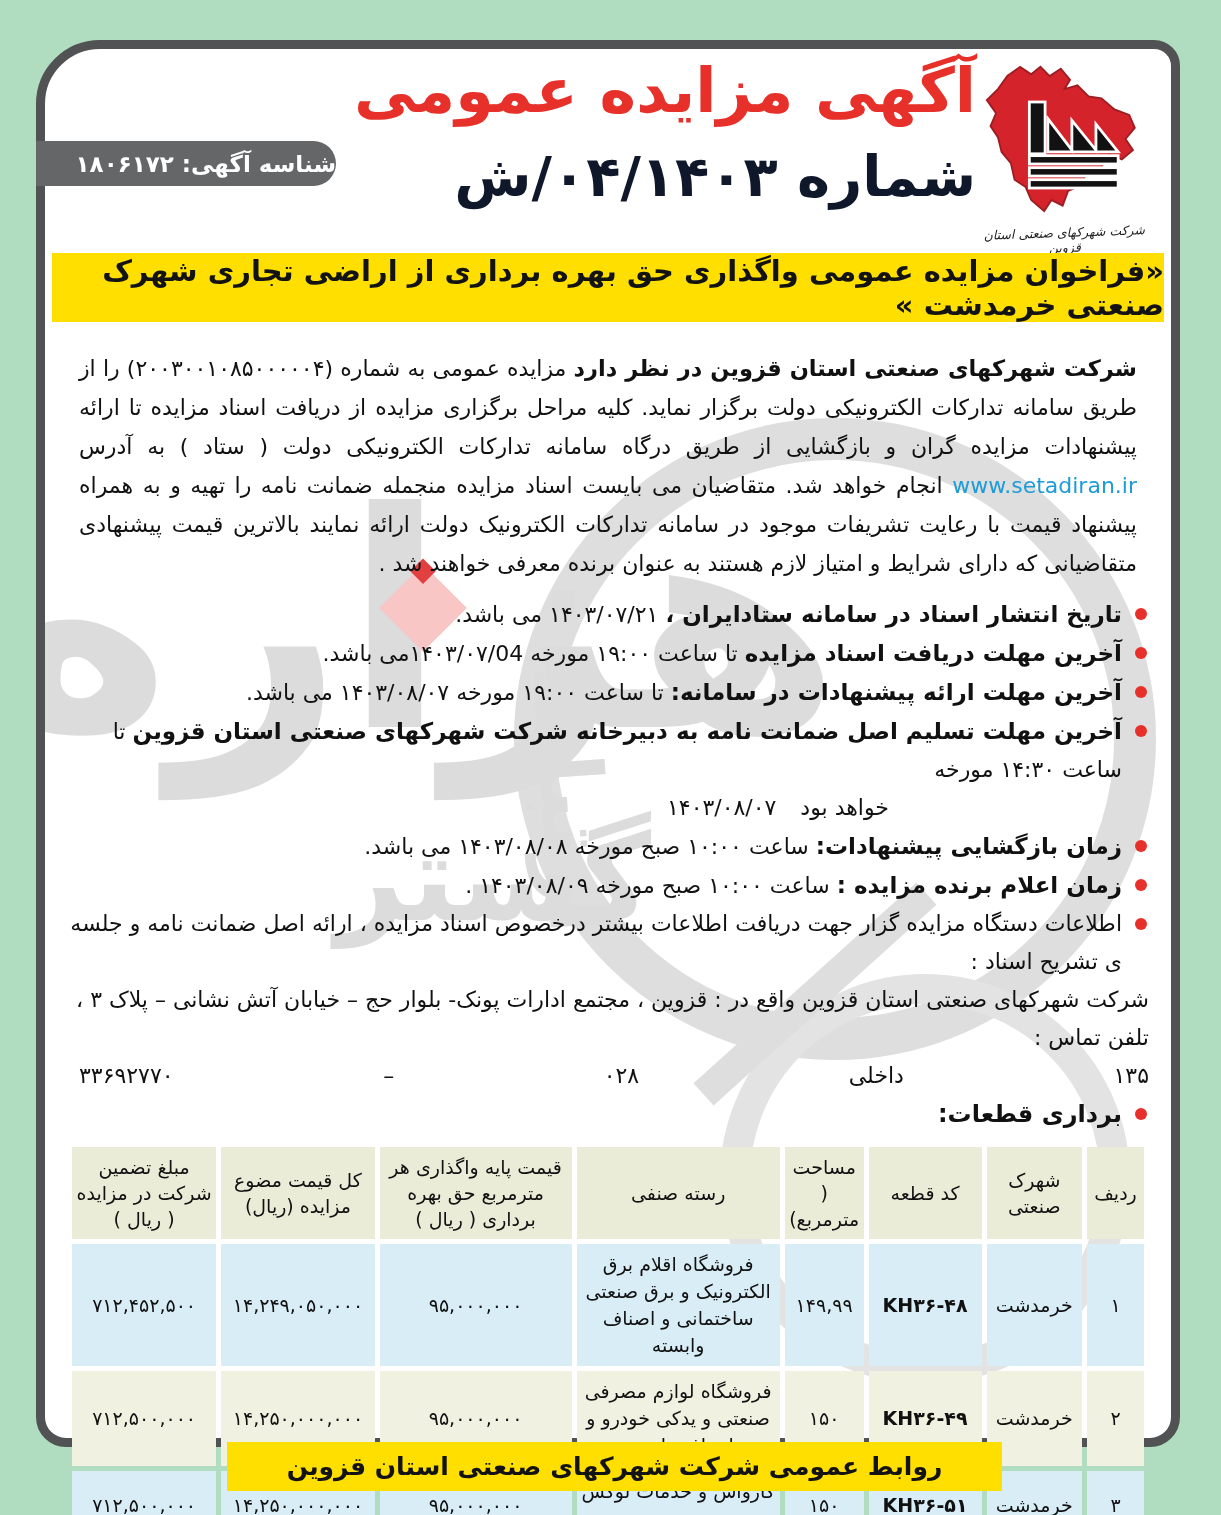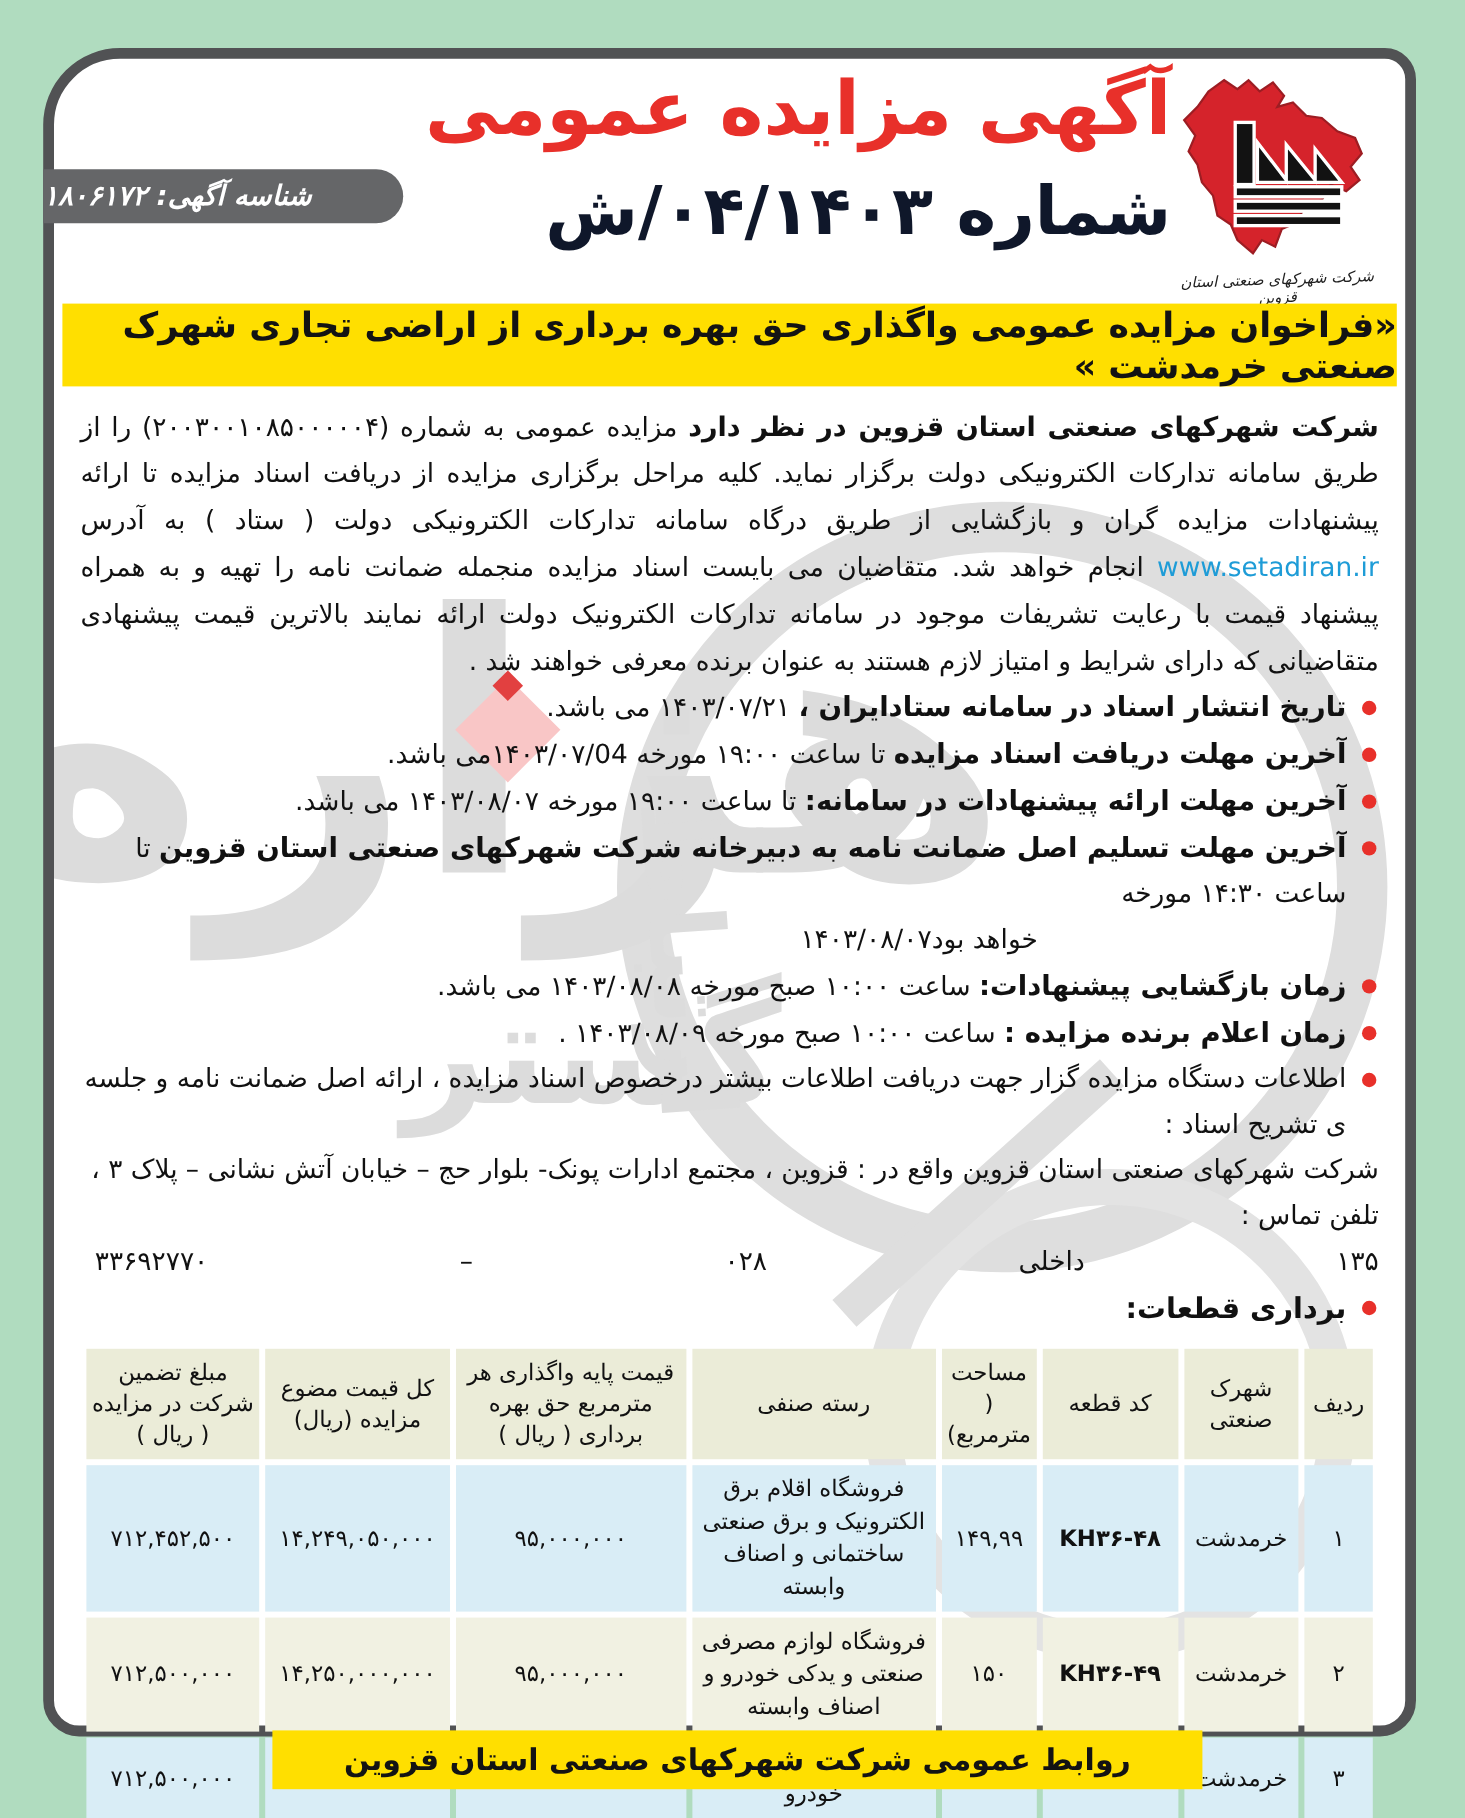--- a/index.html
+++ b/index.html
@@ -19,22 +19,22 @@
   .wm-word{position:absolute;color:#dcdcdc;font-weight:bold;white-space:nowrap;}
   .wm-1{font-size:300px;right:330px;top:400px;}
   .wm-2{font-size:120px;right:520px;top:760px;}
   .wm-3{font-size:86px;right:540px;top:880px;transform:rotate(86deg);transform-origin:top right;}
   .wm-diamond{position:absolute;width:62px;height:62px;background:#f9c6c6;transform:rotate(45deg);left:347px;top:528px;}
   .wm-diamond .dot{position:absolute;width:18px;height:18px;background:#e24040;left:-4px;top:-4px;}
   
   .pill{
     position:absolute;top:92px;left:-9px;width:300px;height:45px;z-index:2;
     background:#656668;border-radius:0 24px 24px 0;
-    color:#fff;display:flex;align-items:center;justify-content:flex-end;
-    font-size:23px;font-weight:bold;font-style:italic;
+    color:#fff;display:flex;align-items:center;justify-content:flex-start;
+    font-size:23px;font-weight:bold;
   }
   .titles{position:absolute;top:2px;right:195px;width:690px;z-index:1;}
   .title{color:#e8302a;font-size:62px;font-weight:bold;line-height:80px;}
   .number-line{color:#0f172a;font-size:56px;font-weight:bold;line-height:92px;}
   .logo{position:absolute;top:10px;right:14px;width:185px;z-index:1;text-align:center;}
   .logo-caption{font-size:12.5px;font-style:italic;color:#222;margin-top:2px;transform:rotate(-2deg);}
   .banner{
     position:absolute;top:204px;left:7px;right:7px;height:69px;z-index:1;
     background:#ffdf00;display:flex;align-items:center;justify-content:center;
     font-size:29px;font-weight:bold;color:#131313;letter-spacing:-.5px;
@@ -44,21 +44,21 @@
   .intro{font-size:22px;line-height:39px;text-align:justify;}
   .intro b{font-size:22.5px;}
   .link{color:#1e9cd7;}
   .bullets{}
   .bullet{position:relative;padding-right:27px;font-size:22px;line-height:38px;}
   .bullet::before{
     content:"";position:absolute;right:2px;top:13px;width:12px;height:12px;
     border-radius:50%;background:#e8302a;
   }
   .bullet b{font-size:23px;}
-  .wrap-line{display:flex;direction:ltr;justify-content:flex-start;gap:0;
+  .wrap-line{display:flex;direction:ltr;justify-content:flex-start;gap:24px;
     padding-left:600px;font-size:22px;line-height:38px;}
   .address{font-size:22px;line-height:38px;}
   .phone{display:flex;direction:ltr;justify-content:space-between;gap:10px;
     font-size:22px;line-height:38px;padding-left:12px;}
   
   table{width:100%;border-collapse:separate;border-spacing:5px;margin-top:8px;}
   th{background:#ebecd8;font-weight:normal;font-size:19px;line-height:26px;padding:7px 3px;}
   td{font-size:19px;line-height:27px;text-align:center;padding:7px 4px;vertical-align:middle;}
   tr.odd td{background:#d9edf6;}
   tr.even td{background:#f1f1e2;}
@@ -110,21 +110,21 @@
     </svg>
     <div class="logo-caption">شرکت شهرکهای صنعتی استان قزوین</div>
   </div>
 
   <div class="banner">
     <span>«فراخوان مزایده عمومی واگذاری حق بهره برداری از اراضی تجاری شهرک صنعتی خرمدشت »</span>
   </div>
 
   <div class="main">
 
-    <p class="intro" style="margin:0;">
+    <p class="intro" style="margin:12px;">
       <b>شرکت شهرکهای صنعتی استان قزوین در نظر دارد</b><span> مزایده عمومی به شماره (۲۰۰۳۰۰۱۰۸۵۰۰۰۰۰۴) را از طریق سامانه تدارکات الکترونیکی دولت برگزار نماید. کلیه مراحل برگزاری مزایده از دریافت اسناد مزایده تا ارائه پیشنهادات مزایده گران و بازگشایی از طریق درگاه سامانه تدارکات الکترونیکی دولت ( ستاد ) به آدرس </span><span class="link">www.setadiran.ir</span><span> انجام خواهد شد. متقاضیان می بایست اسناد مزایده منجمله ضمانت نامه را تهیه و به همراه پیشنهاد قیمت با رعایت تشریفات موجود در سامانه تدارکات الکترونیک دولت ارائه نمایند بالاترین قیمت پیشنهادی متقاضیانی که دارای شرایط و امتیاز لازم هستند به عنوان برنده معرفی خواهند شد .</span>
     </p>
 
     <div class="bullets" id="bullet-list">
         <div class="bullet"><b>تاریخ انتشار اسناد در سامانه ستادایران ،</b><span> ۱۴۰۳/۰۷/۲۱ می باشد.</span></div>
         <div class="bullet"><b>آخرین مهلت دریافت اسناد مزایده</b><span> تا ساعت ۱۹:۰۰ مورخه ۱۴۰۳/۰۷/04می باشد.</span></div>
         <div class="bullet"><b>آخرین مهلت ارائه پیشنهادات در سامانه:</b><span> تا ساعت ۱۹:۰۰ مورخه ۱۴۰۳/۰۸/۰۷ می باشد.</span></div>
         <div class="bullet"><b>آخرین مهلت تسلیم اصل ضمانت نامه به دبیرخانه شرکت شهرکهای صنعتی استان قزوین</b><span> تا ساعت ۱۴:۳۰ مورخه</span></div>
         <div class="wrap-line">
           <span>۱۴۰۳/۰۸/۰۷</span>

